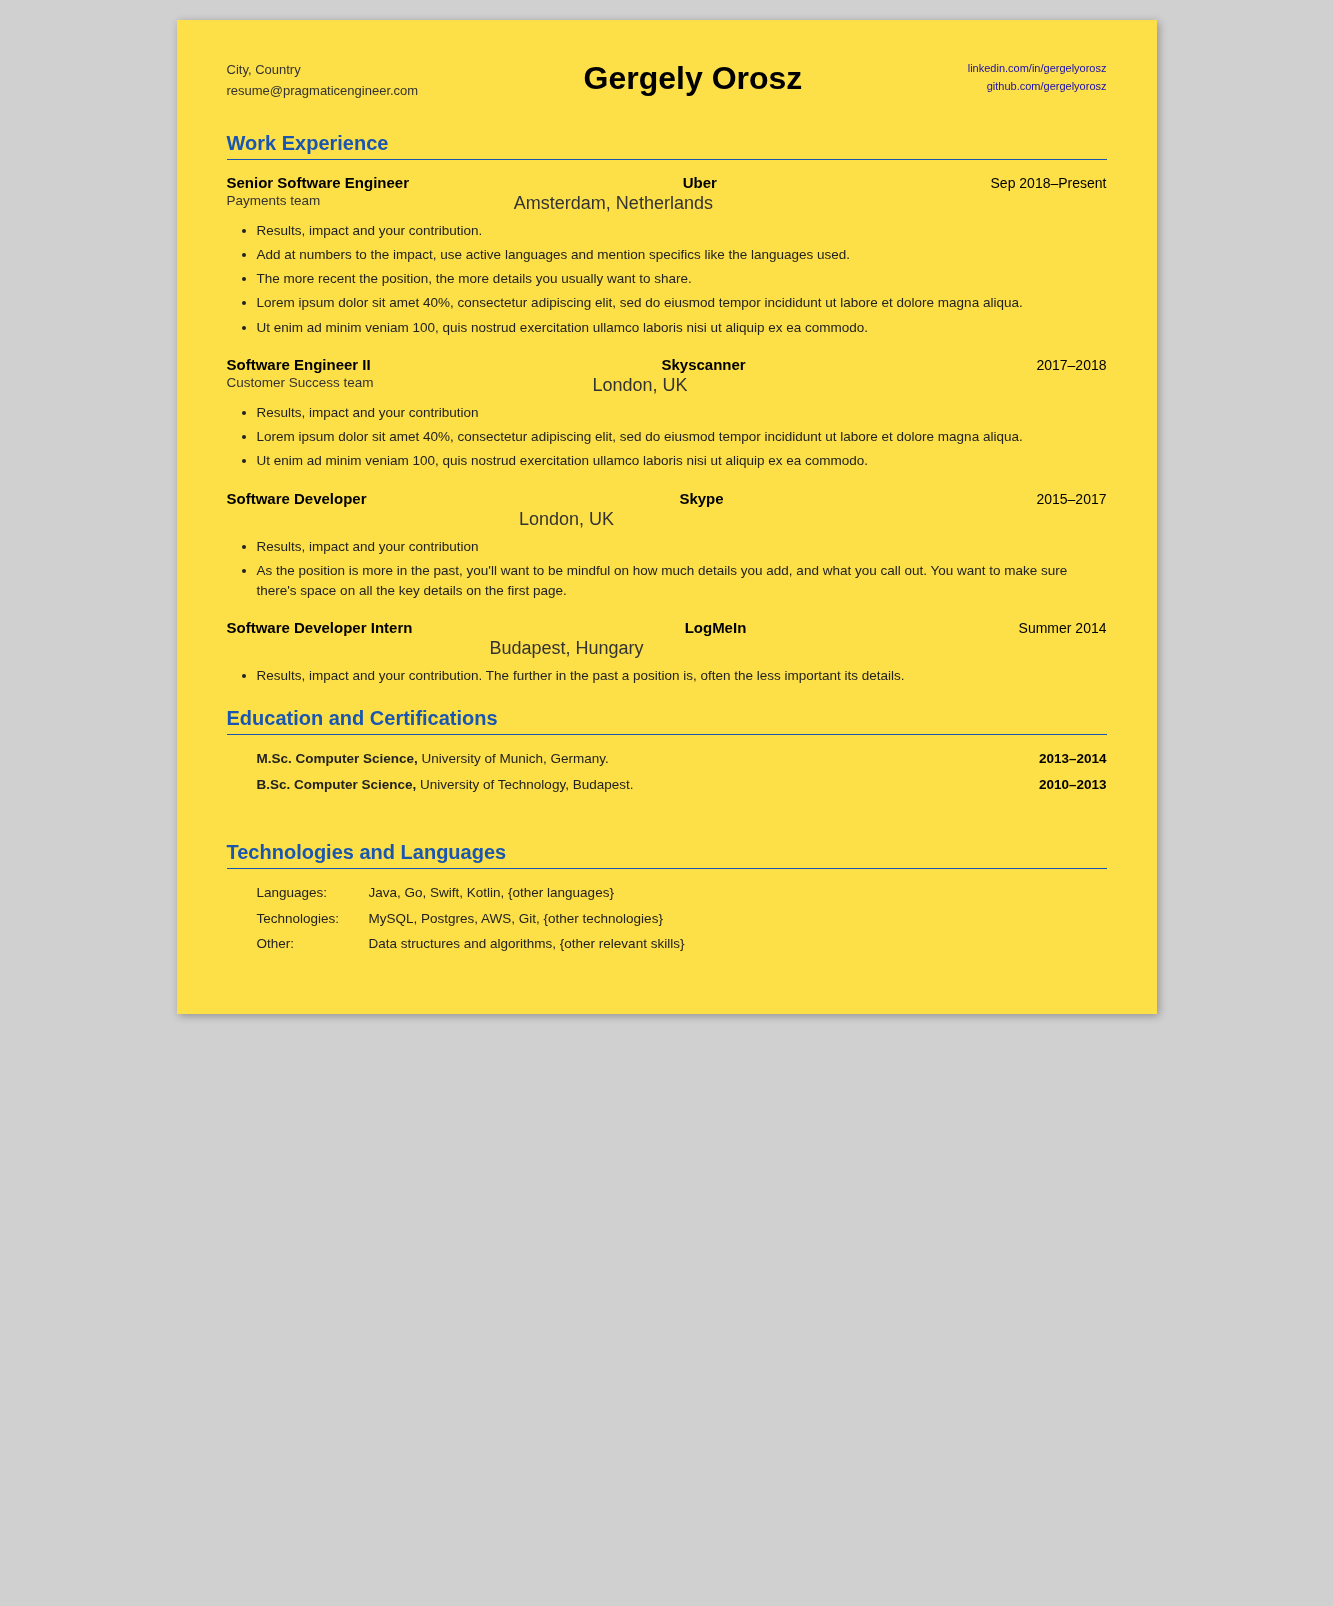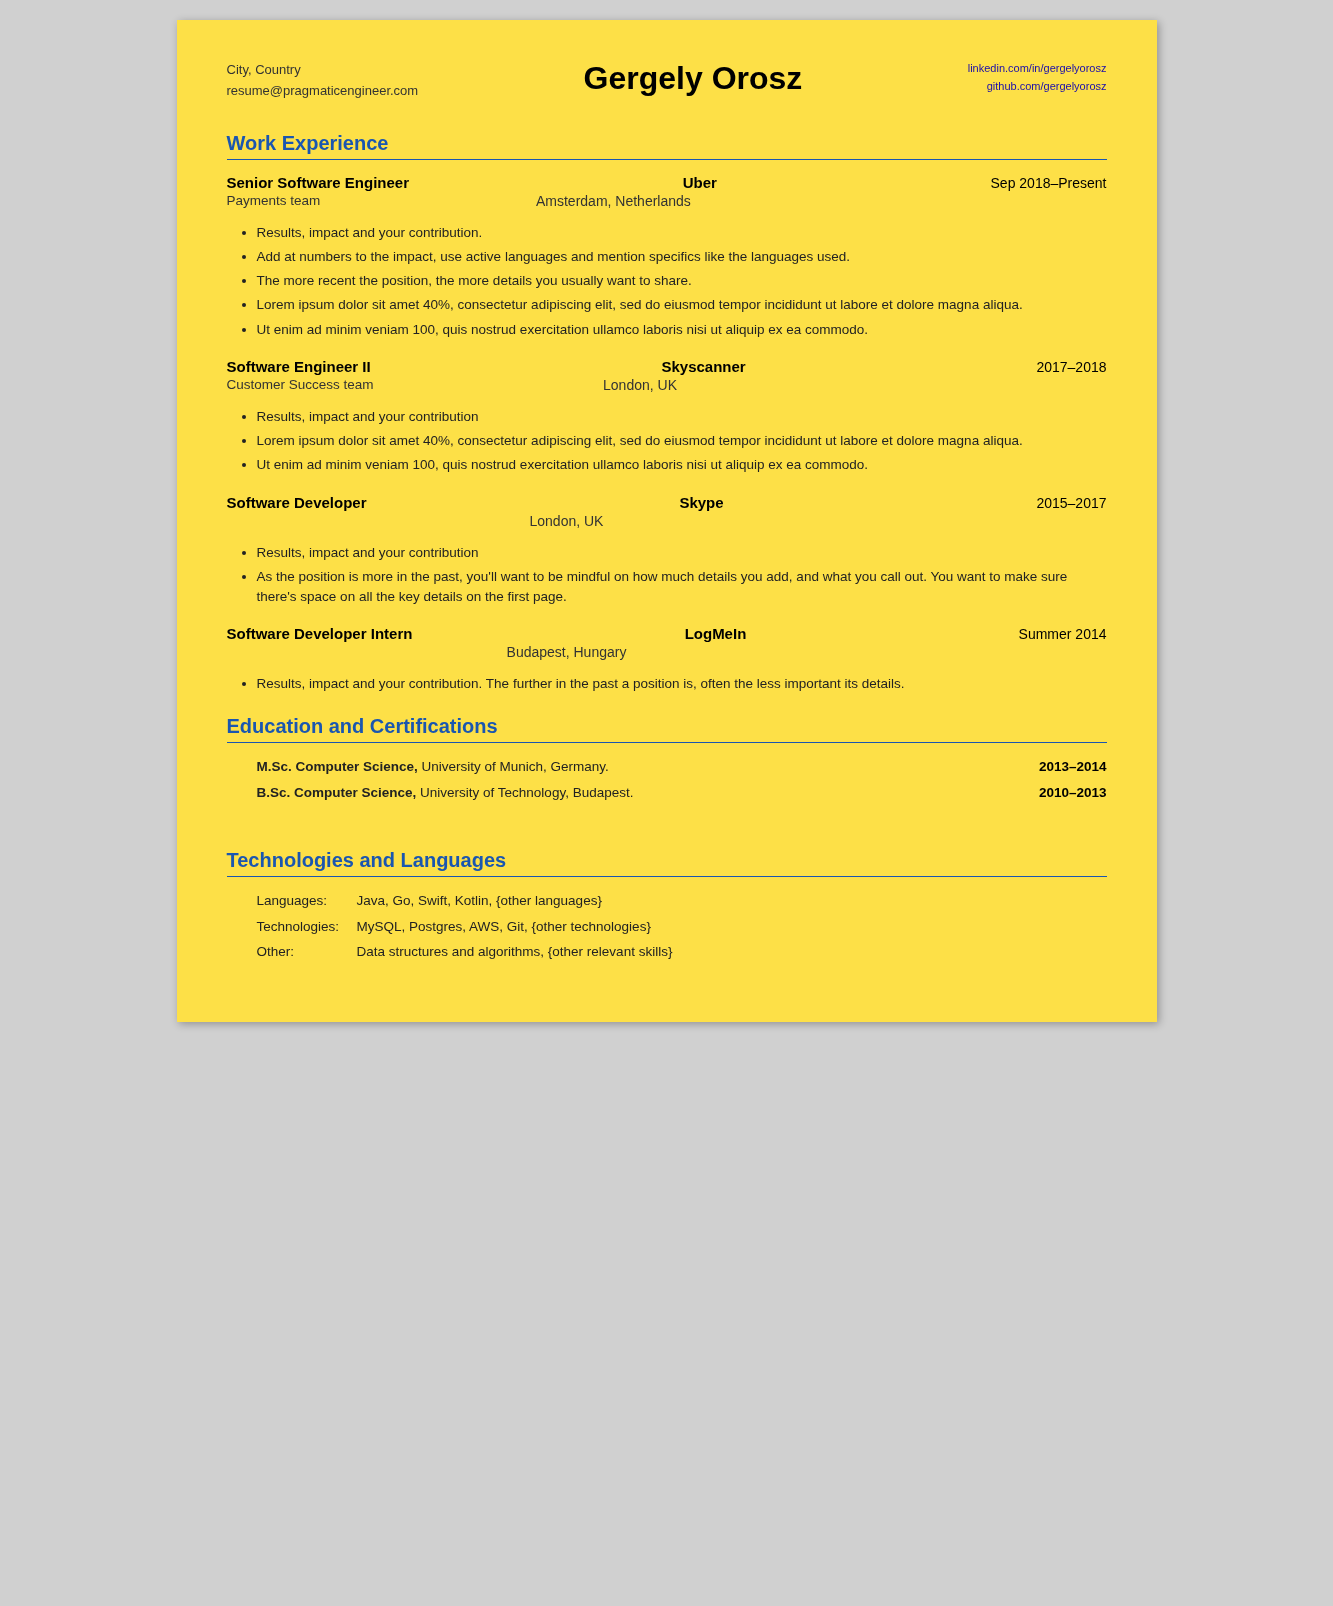--- a/index.html
+++ b/index.html
@@ -97,28 +97,28 @@
     .job-subrow {
       display: flex;
       justify-content: space-between;
       margin-bottom: 6px;
     }
     .job-team {
       font-size: 13.5px;
       color: #333;
     }
     .job-location {
-      font-size: 14px;
+      font-size: 18px;
       color: #333;
       text-align: center;
       flex: 1;
     }
     .job-bullets {
       margin-left: 30px;
-      margin-top: 14px;
+      margin-top: 7px;
     }
     .job-bullets li {
       font-size: 13.5px;
       color: #222;
       margin-bottom: 4px;
       line-height: 1.5;
     }
 
     
     .edu-list {
@@ -150,20 +150,21 @@
     
     .tech-list {
       margin-left: 30px;
     }
     .tech-list li {
       font-size: 13.5px;
       color: #222;
       margin-bottom: 5px;
       line-height: 1.5;
       display: flex;
+      gap: 12px;
     }
     .tech-label {
       min-width: 100px;
       font-weight: normal;
       color: #222;
     }
     .tech-value {
       color: #222;
     }
 

